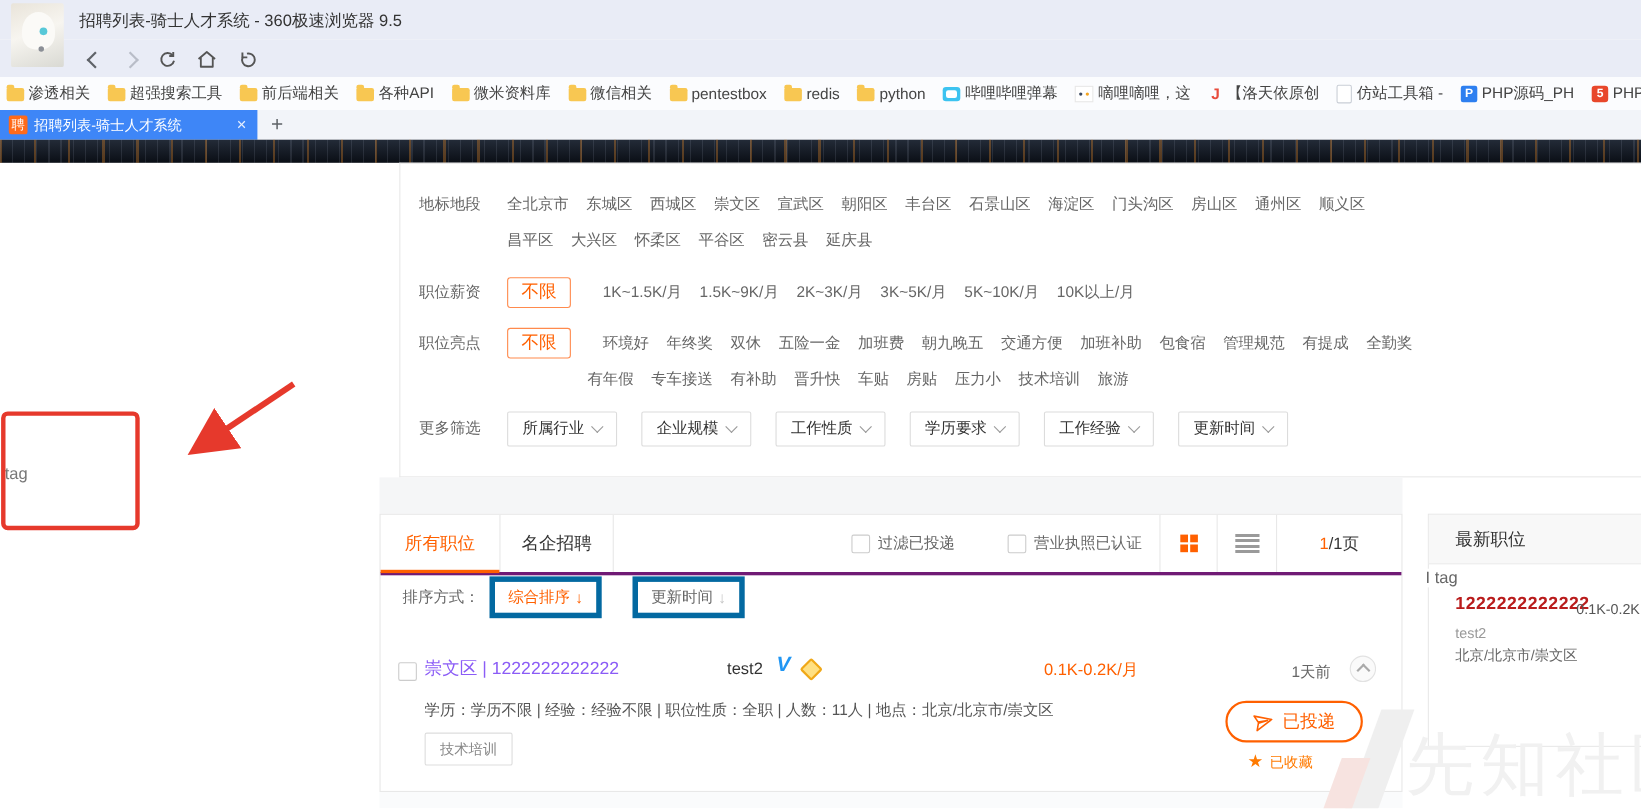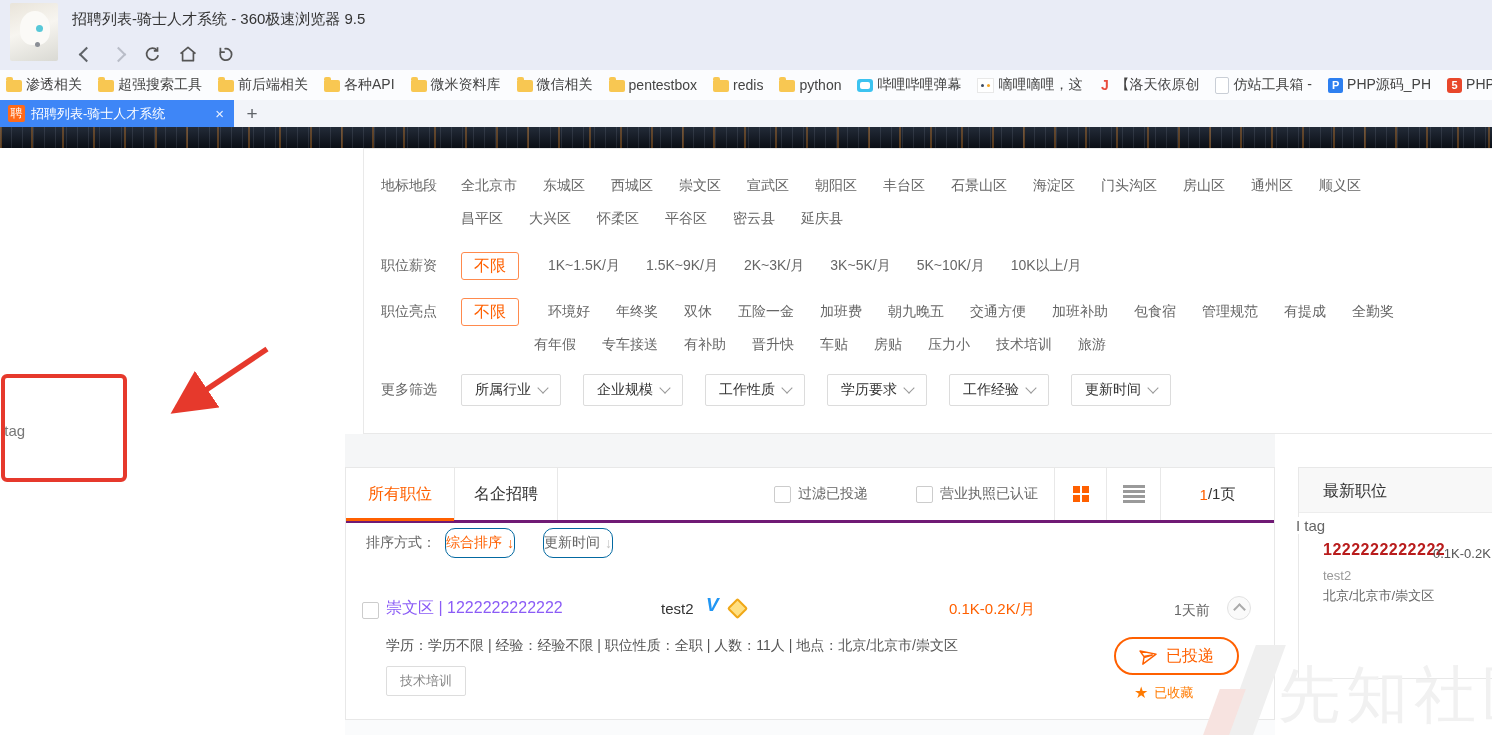--- a/index.html
+++ b/index.html
@@ -65,21 +65,21 @@
        background:
          repeating-linear-gradient(90deg,rgba(255,150,40,.30) 0 2px,transparent 2px 31px),
          repeating-linear-gradient(90deg,rgba(220,230,255,.10) 0 1px,transparent 1px 11px),
          linear-gradient(#232b38,#0a0e15);}
 
   
   .filter-panel{left:363px;top:148px;width:1194px;height:286px;background:#fff;
        border:1px solid #e9e9e9;border-right:none;box-sizing:border-box;padding-left:16px;}
   .f-row{position:absolute;left:17px;right:10px;display:flex;align-items:flex-start;}
   .f-label{width:80px;flex:none;font-size:14px;color:#666;line-height:33px;}
-  .f-items{display:flex;flex-wrap:wrap;column-gap:26px;font-size:14px;color:#666;line-height:33px;}
+  .f-items{display:flex;flex-wrap:wrap;column-gap:16px;font-size:14px;color:#666;line-height:33px;}
   .f-item{white-space:nowrap;}
   .f-sel{border:1px solid #ff8a4d;color:#ff6000;border-radius:3px;padding:3px 12px;
        line-height:20px;margin:3px 29px 0 0;align-self:flex-start;}
   .dd-btn{border:1px solid #dcdcdc;border-radius:2px;padding:6px 13px;font-size:14px;color:#333;
        display:flex;align-items:center;gap:8px;margin-right:22px;background:#fff;}
   .dd-chev{width:7px;height:7px;border-right:1.5px solid #999;border-bottom:1.5px solid #999;
        transform:rotate(45deg);margin-top:-3px;}
 
   .panel-gap{left:345px;top:434px;width:930px;height:33px;background:#f5f6f7;}
 
@@ -100,21 +100,21 @@
                   linear-gradient(#ff6000,#ff6000) 9px 0/7px 7px no-repeat,
                   linear-gradient(#ff6000,#ff6000) 0 9px/7px 7px no-repeat,
                   linear-gradient(#ff6000,#ff6000) 9px 9px/7px 7px no-repeat;}
   .list-ic{width:22px;height:18px;background:repeating-linear-gradient(#9a9a9a 0 3px,transparent 3px 5px);}
   .jl-pages{flex:none;width:114px;border-left:1px solid #e8e8e8;font-size:15px;}
   .pg-cur{color:#ff6000;}
   .pg-rest{color:#333;}
 
   .sort-row{position:absolute;left:0;top:52px;right:0;height:46px;display:flex;align-items:center;padding-left:20px;}
   .sort-label{font-size:14px;color:#666;}
-  .sort-btn{border:1px solid #0369a1;border-radius:10px;padding:5px 0;font-size:14px;
+  .sort-btn{border:5px solid #0369a1;border-radius:0;padding:5px 12px;font-size:14px;
        display:flex;align-items:center;gap:5px;margin-left:9px;background:#fff;}
   .sort-btn.primary{color:#ff6000;}
   .sort-btn.primary .arr::after{content:"↓";color:#ff6000;}
   .sort-btn.secondary{color:#666;margin-left:28px;}
   .sort-btn.secondary .arr::after{content:"↓";color:#c5c5c5;}
 
   .job-title{position:absolute;left:40px;top:130px;font-size:16px;color:#8b5cf6;white-space:nowrap;}
   .job-ck{position:absolute;left:16px;top:134px;}
   .job-company{position:absolute;left:315px;top:132px;font-size:15px;color:#333;}
   .v-badge{position:absolute;left:360px;top:126px;font-size:19px;font-weight:bold;font-style:italic;color:#2196f3;}

